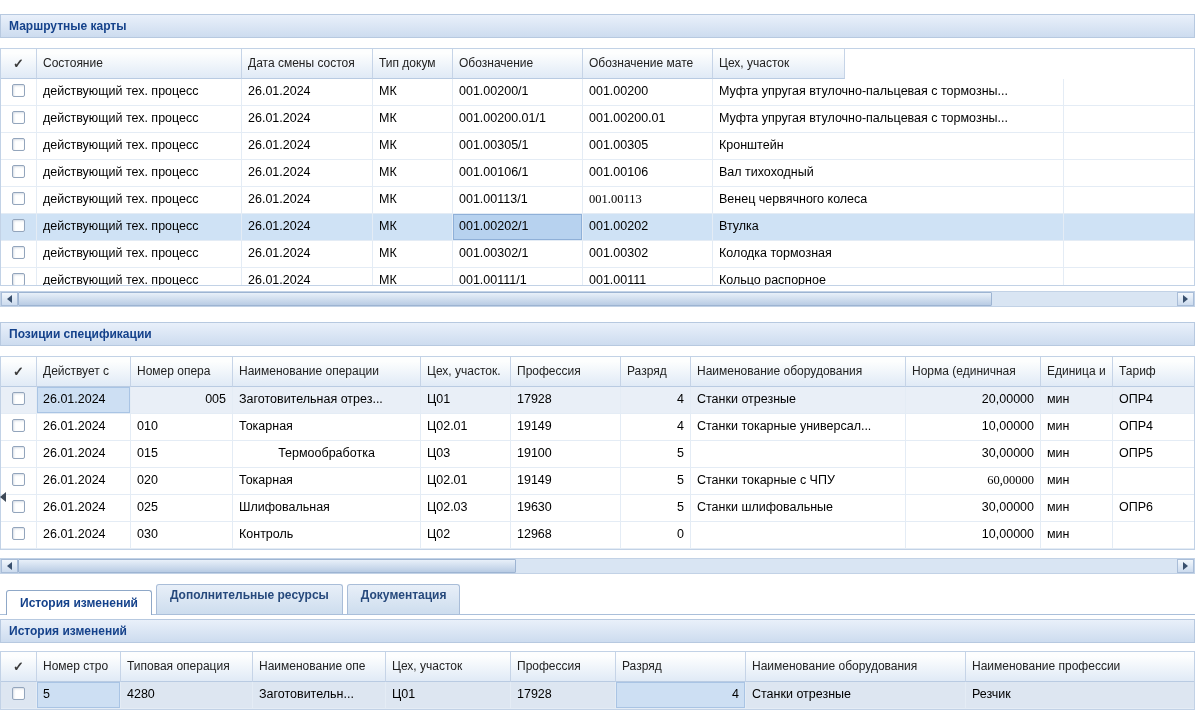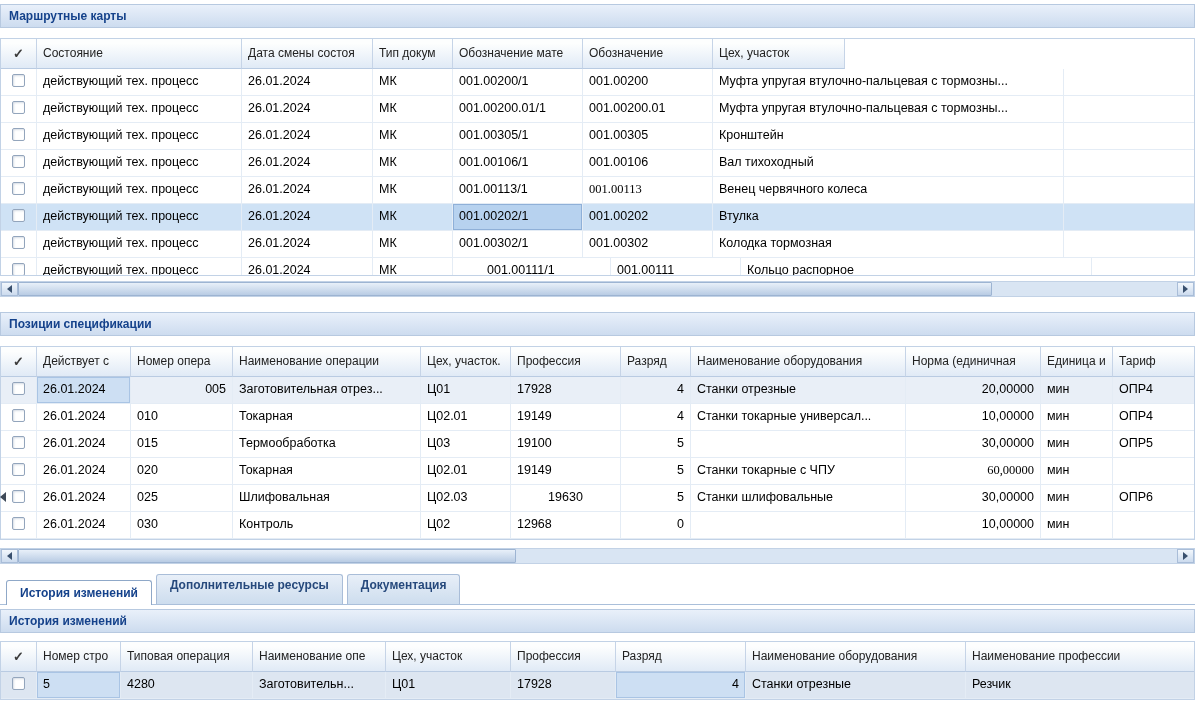--- a/index.html
+++ b/index.html
@@ -74,43 +74,43 @@
     margin-right:4px; padding:0 13px; height:30px; line-height:21px;
     background:linear-gradient(#e8eff8,#cdddee);
     border:1px solid #a9bdd8; border-bottom:none; border-radius:3px 3px 0 0;
     color:#26497c; font-size:12px; font-weight:bold; cursor:pointer;
   }
   .tab.active {
     height:25px; line-height:25px; background:#fff; color:#15428b;
     border-color:#8fa8c8; margin-bottom:-1px;
   }
 
-  .mt2  { margin-top:4px; }  .mt4  { margin-top:4px; }  .mt5  { margin-top:5px; }
+  .mt2  { margin-top:14px; }  .mt4  { margin-top:4px; }  .mt5  { margin-top:5px; }
   .mt8  { margin-top:8px; }  .mt10 { margin-top:10px; } .mt15 { margin-top:15px; }
   #grid-route { height:238px; }
 
   .splitter {
     position:absolute; left:0; top:480px; width:8px; height:34px;
     display:flex; align-items:center; justify-content:flex-start; cursor:pointer;
   }
   .splitter .arrow { width:0; height:0; border:5px solid transparent; border-right:6px solid #3f4a58; border-left:none; }
 </style>
 </head>
 <body>
 
 <div class="panel-title mt2">Маршрутные карты</div>
 
 <div class="grid mt10" id="grid-route">
     <div class="gr gh">
       <div class="gc ac" style="width: 36px;">✓</div>
       <div class="gc" style="width: 205px;">Состояние</div>
       <div class="gc" style="width: 131px;">Дата смены состоя</div>
       <div class="gc" style="width: 80px;">Тип докум</div>
+      <div class="gc" style="width: 130px;">Обозначение</div>
       <div class="gc" style="width: 130px;">Обозначение мате</div>
-      <div class="gc" style="width: 130px;">Обозначение</div>
       <div class="gc" style="width: 132px;">Цех, участок</div>
     </div>
     <div class="gr dr">
       <div class="gc ac" style="width: 36px;"><div class="cbx"></div></div>
       <div class="gc" style="width: 205px;">действующий тех. процесс</div>
       <div class="gc" style="width: 131px;">26.01.2024</div>
       <div class="gc" style="width: 80px;">МК</div>
       <div class="gc" style="width: 130px;">001.00200/1</div>
       <div class="gc" style="width: 130px;">001.00200</div>
       <div class="gc" style="width: 351px;">Муфта упругая втулочно-пальцевая с тормозны...</div>
@@ -174,21 +174,21 @@
       <div class="gc" style="width: 130px;">001.00302/1</div>
       <div class="gc" style="width: 130px;">001.00302</div>
       <div class="gc" style="width: 351px;">Колодка тормозная</div>
       <div class="gc" style="width: 132px;"></div>
     </div>
     <div class="gr dr">
       <div class="gc ac" style="width: 36px;"><div class="cbx"></div></div>
       <div class="gc" style="width: 205px;">действующий тех. процесс</div>
       <div class="gc" style="width: 131px;">26.01.2024</div>
       <div class="gc" style="width: 80px;">МК</div>
-      <div class="gc" style="width: 130px; margin-left: 28px;">001.00111/1</div>
+      <div class="gc" style="width: 130px;">001.00111/1</div>
       <div class="gc" style="width: 130px;">001.00111</div>
       <div class="gc" style="width: 351px;">Кольцо распорное</div>
       <div class="gc" style="width: 132px;"></div>
     </div>
   </div>
 
 <div class="hscroll mt5" id="hscroll-route">
   <div class="sbtn">
       <span class="tri-l"></span>
     </div>
@@ -239,21 +239,21 @@
       <div class="gc ar" style="width: 70px;">4</div>
       <div class="gc" style="width: 215px;">Станки токарные универсал...</div>
       <div class="gc ar" style="width: 135px;">10,00000</div>
       <div class="gc" style="width: 72px;">мин</div>
       <div class="gc" style="width: 83px;">ОПР4</div>
     </div>
     <div class="gr dr">
       <div class="gc ac" style="width: 36px;"><div class="cbx"></div></div>
       <div class="gc" style="width: 94px;">26.01.2024</div>
       <div class="gc" style="width: 102px;">015</div>
-      <div class="gc" style="width: 188px;">Термообработка</div>
+      <div class="gc" style="width: 188px; text-align: center;">Термообработка</div>
       <div class="gc" style="width: 90px;">Ц03</div>
       <div class="gc" style="width: 110px;">19100</div>
       <div class="gc ar" style="width: 70px;">5</div>
       <div class="gc" style="width: 215px;"></div>
       <div class="gc ar" style="width: 135px;">30,00000</div>
       <div class="gc" style="width: 72px;">мин</div>
       <div class="gc" style="width: 83px;">ОПР5</div>
     </div>
     <div class="gr dr">
       <div class="gc ac" style="width: 36px;"><div class="cbx"></div></div>
@@ -267,21 +267,21 @@
       <div class="gc ar" style="width: 135px; font-family: Liberation Serif, serif;">60,00000</div>
       <div class="gc" style="width: 72px;">мин</div>
       <div class="gc" style="width: 83px;"></div>
     </div>
     <div class="gr dr">
       <div class="gc ac" style="width: 36px;"><div class="cbx"></div></div>
       <div class="gc" style="width: 94px;">26.01.2024</div>
       <div class="gc" style="width: 102px;">025</div>
       <div class="gc" style="width: 188px;">Шлифовальная</div>
       <div class="gc" style="width: 90px;">Ц02.03</div>
-      <div class="gc" style="width: 110px; text-align: center;">19630</div>
+      <div class="gc" style="width: 110px;">19630</div>
       <div class="gc ar" style="width: 70px;">5</div>
       <div class="gc" style="width: 215px;">Станки шлифовальные</div>
       <div class="gc ar" style="width: 135px;">30,00000</div>
       <div class="gc" style="width: 72px;">мин</div>
       <div class="gc" style="width: 83px;">ОПР6</div>
     </div>
     <div class="gr dr">
       <div class="gc ac" style="width: 36px;"><div class="cbx"></div></div>
       <div class="gc" style="width: 94px;">26.01.2024</div>
       <div class="gc" style="width: 102px;">030</div>

